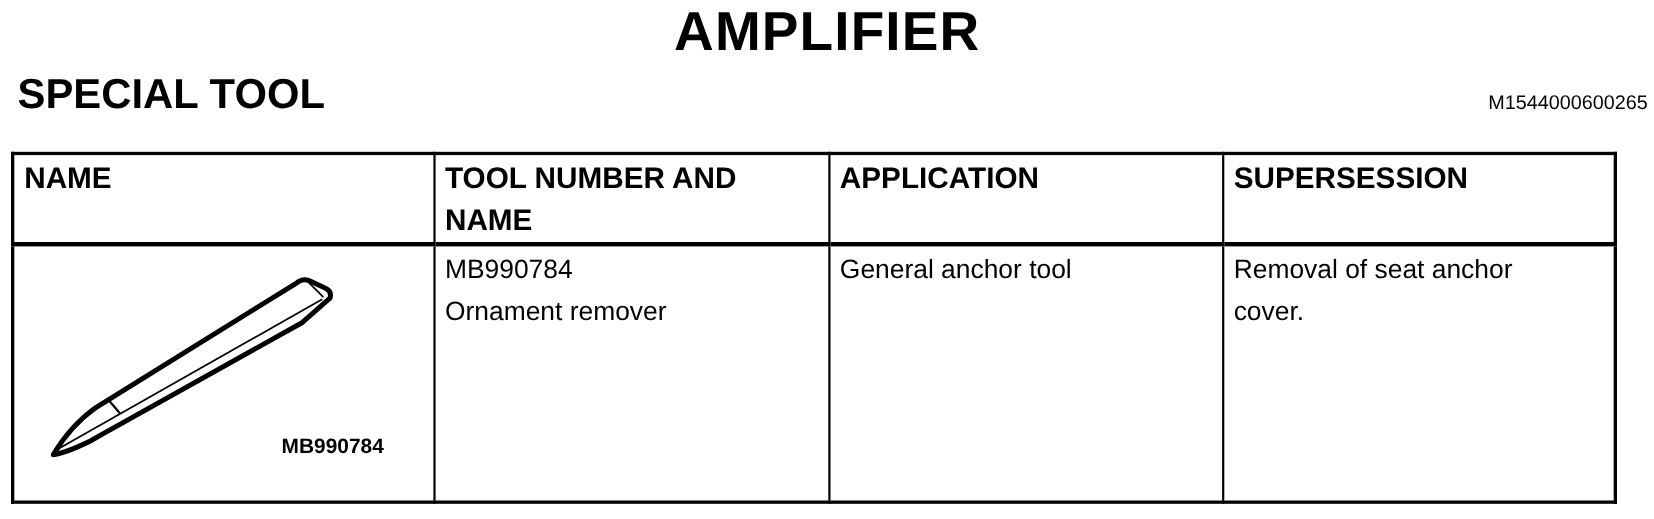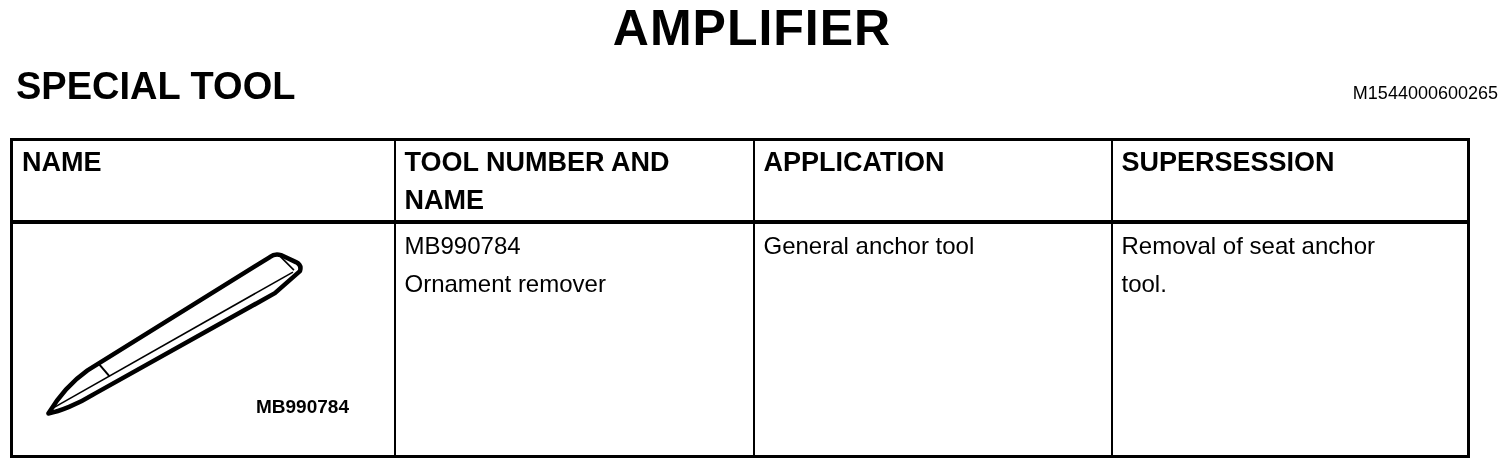--- a/index.html
+++ b/index.html
@@ -84,19 +84,19 @@
           <span class="tool-art-label">MB990784</span>
         </td>
         <td>
           <div>MB990784</div>
           <div>Ornament remover</div>
         </td>
         <td>
           <div>General anchor tool</div>
         </td>
         <td>
-          <div class="application-text">Removal of seat anchor tool.</div>
+          <div class="application-text">Removal of seat anchor cover.</div>
         </td>
       </tr>
     </tbody>
   </table>
 
 </div>
 
 </body></html>

